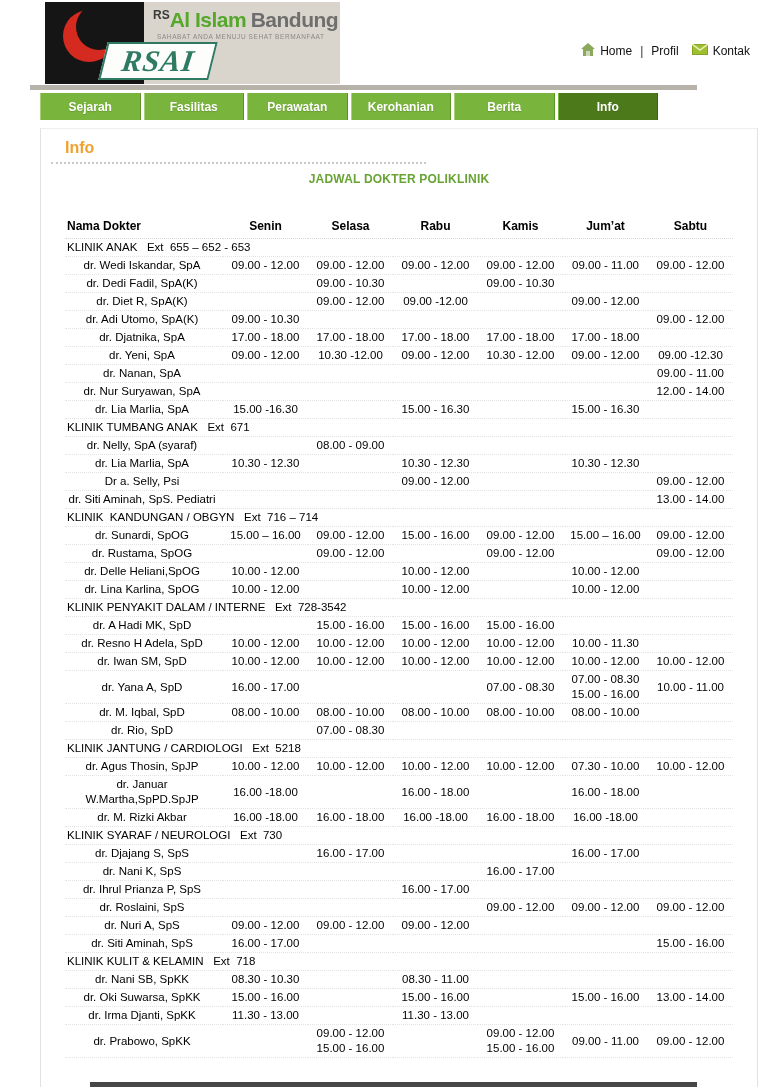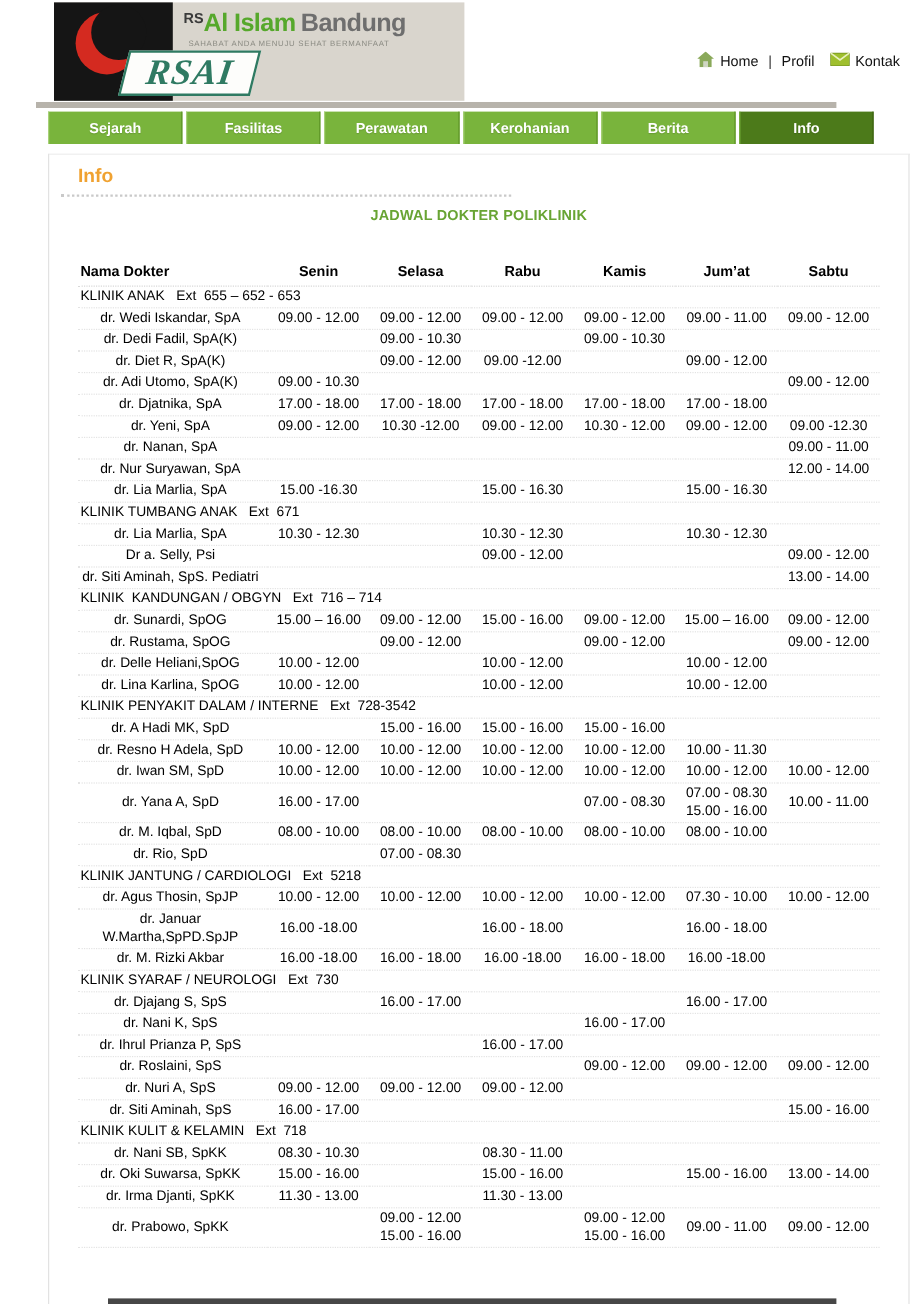--- a/index.html
+++ b/index.html
@@ -5,21 +5,21 @@
   * { margin:0; padding:0; box-sizing:border-box; }
   html,body { background:#ffffff; }
   body {
     width:768px; height:1087px; position:relative; overflow:hidden;
     font-family:"Liberation Sans", sans-serif; color:#000;
   }
   .page { position:absolute; inset:0; }
 
   
   .header { position:absolute; top:2px; left:40px; right:10px; height:86px; }
-  .logo-area { position:absolute; left:5px; top:0; width:342px; height:82px; background:#d9d5cd; }
+  .logo-area { position:absolute; left:5px; top:0; width:295px; height:82px; background:#d9d5cd; }
   .logo-black { position:absolute; left:0; top:0; width:99px; height:82px; background:#151515; overflow:hidden; }
   .crescent { position:absolute; left:18px; top:8px; width:52px; height:52px; border-radius:50%; background:#d42a20; }
   .crescent-cut { position:absolute; left:31px; top:2px; width:46px; height:46px; border-radius:50%; background:#151515; }
   .brand-text { position:absolute; left:108px; top:6px; white-space:nowrap; }
   .brand-rs { font-size:12px; font-weight:bold; color:#3a3a3a; vertical-align:top; }
   .brand-name { font-size:21px; font-weight:bold; color:#56a82c; letter-spacing:-0.5px; }
   .brand-city { font-size:21px; font-weight:bold; color:#6e6e6e; letter-spacing:-0.5px; }
   .brand-tagline { position:absolute; left:112px; top:31px; font-size:6.5px; color:#8a8a82; letter-spacing:0.6px; white-space:nowrap; }
   .rsai-box {
     position:absolute; left:58px; top:40px; width:110px; height:38px;
@@ -34,21 +34,21 @@
 
   .toplinks {
     position:absolute; top:41px; right:8px; font-size:12px; color:#111;
     display:flex; align-items:center; gap:5px; white-space:nowrap;
   }
   .toplink { cursor:pointer; }
   .tl-sep { color:#333; padding:0 3px; }
   .icon-svg { display:inline-block; vertical-align:middle; }
 
   
-  .nav { position:absolute; top:93px; left:40px; width:688px; height:27px; display:flex; gap:3px; }
+  .nav { position:absolute; top:93px; left:40px; width:618px; height:27px; display:flex; gap:3px;justify-content:center; }
   .nav-item {
     flex:1; display:flex; align-items:center; justify-content:center;
     color:#fff; font-size:12px; font-weight:bold; cursor:pointer;
     background:var(--nav-green,#79b43c);
     border-left:1px solid #a8d178; border-right:1px solid #5d9427;
     text-shadow:0 1px 1px rgba(0,0,0,0.15);
   }
   .nav-item.active { background:var(--nav-active,#4c7a1a); border-left-color:#79b43c; border-right-color:#3c6212; }
 
   
@@ -235,20 +235,29 @@
             <td class="time"></td>
             <td class="time">15.00 - 16.30</td>
             <td class="time"></td>
             <td class="time">15.00 - 16.30</td>
             <td class="time"></td>
           </tr>
           <tr>
             <td colspan="7" class="section">KLINIK TUMBANG ANAK   Ext  671</td>
           </tr>
           <tr>
+            <td class="name">dr. Nelly, SpA (syaraf)</td>
+            <td class="time"></td>
+            <td class="time">08.00 - 09.00</td>
+            <td class="time"></td>
+            <td class="time"></td>
+            <td class="time"></td>
+            <td class="time"></td>
+          </tr>
+          <tr>
             <td class="name">dr. Lia Marlia, SpA</td>
             <td class="time">10.30 - 12.30</td>
             <td class="time"></td>
             <td class="time">10.30 - 12.30</td>
             <td class="time"></td>
             <td class="time">10.30 - 12.30</td>
             <td class="time"></td>
           </tr>
           <tr>
             <td class="name">Dr a. Selly, Psi</td>

